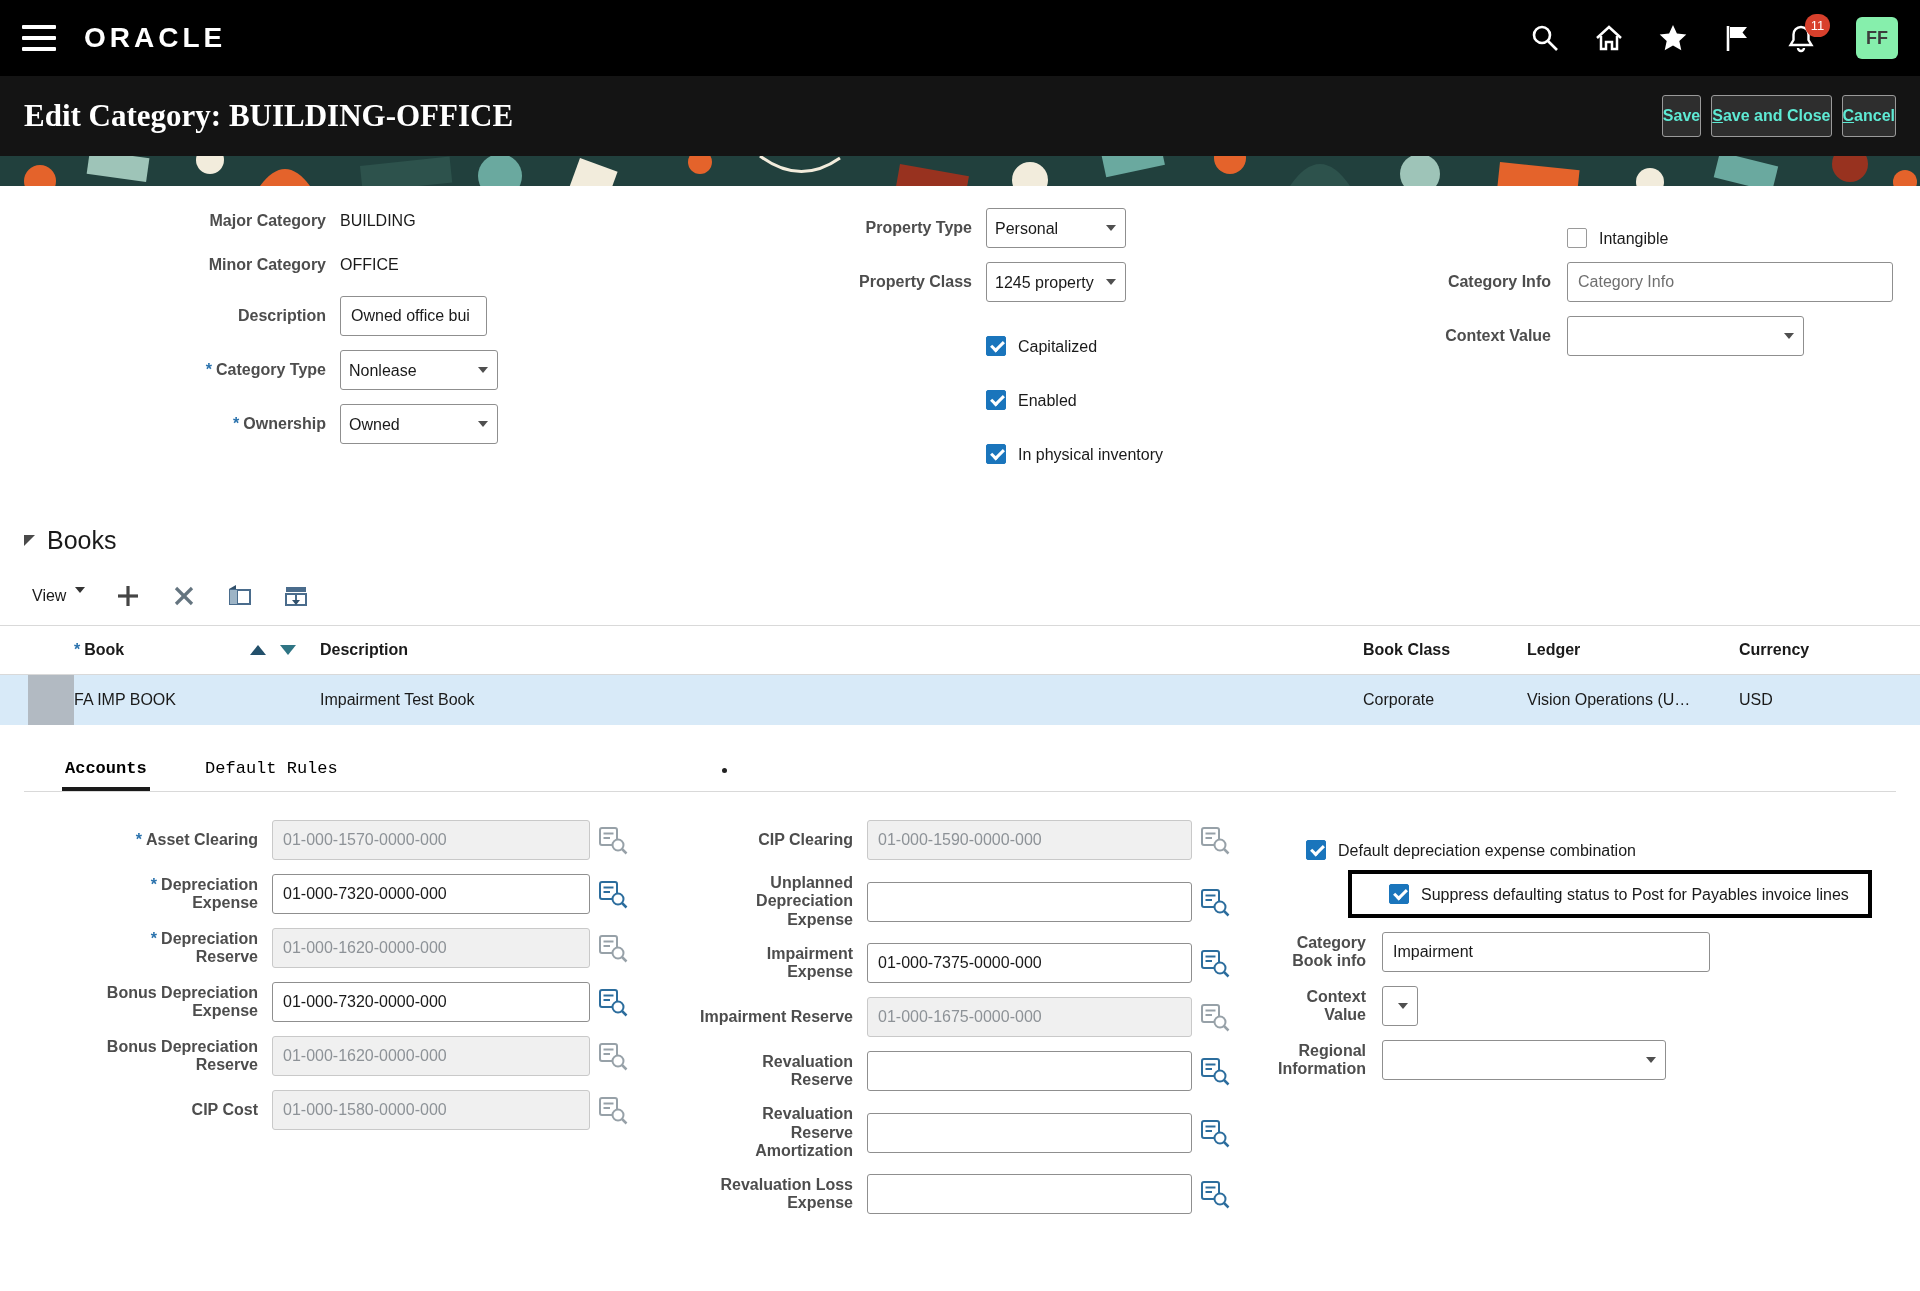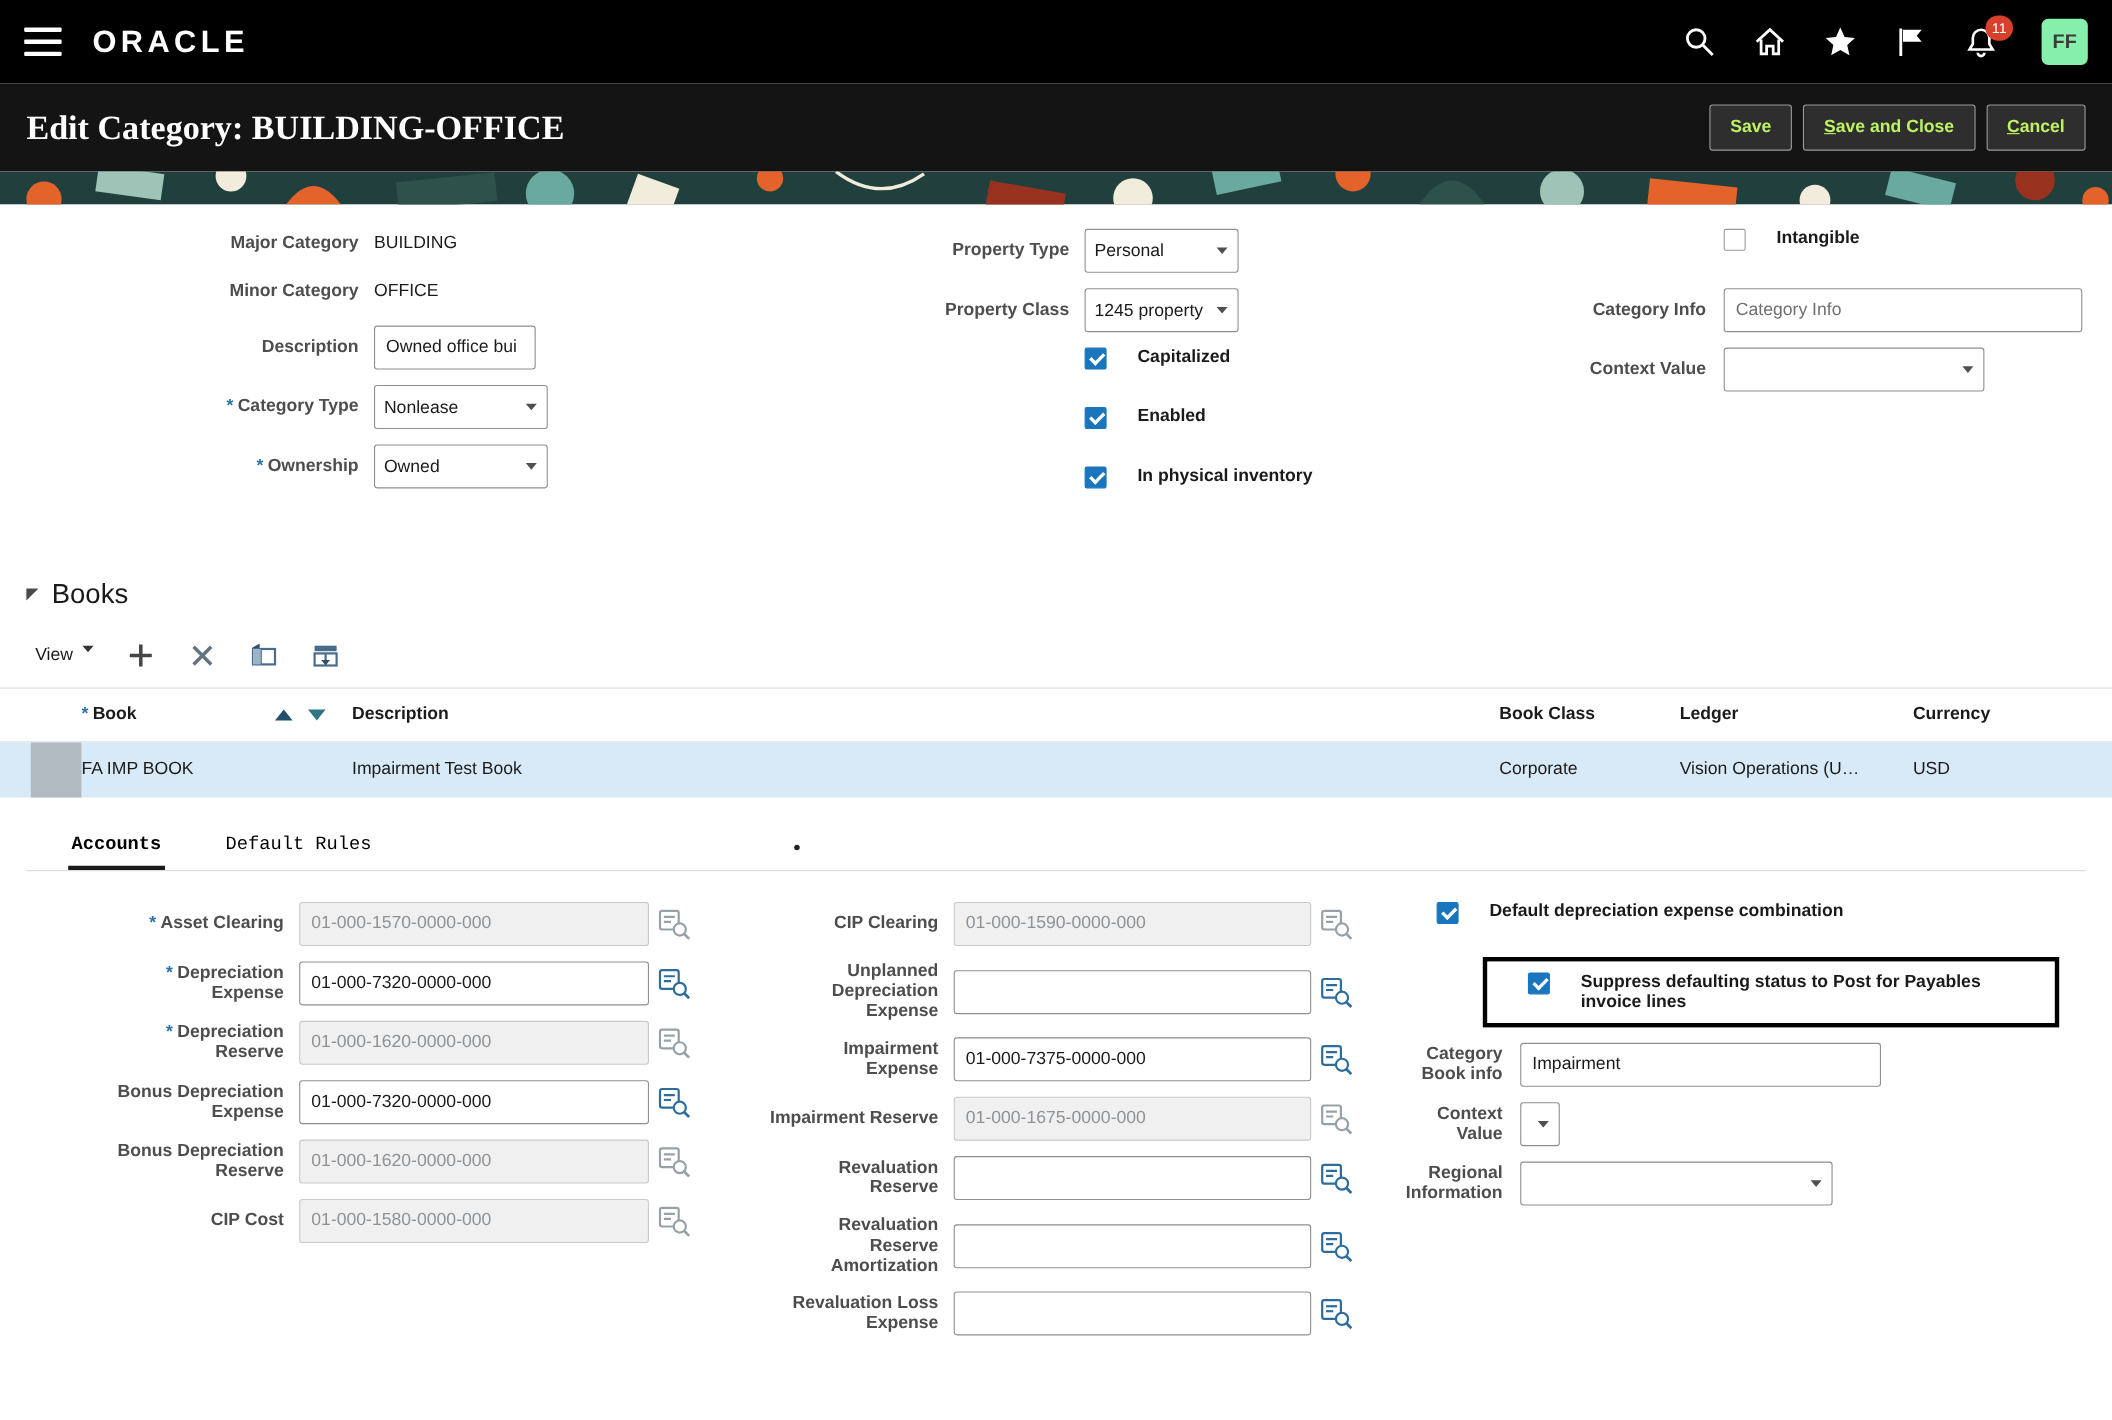--- a/index.html
+++ b/index.html
@@ -21,22 +21,22 @@
   .bell-wrap { position:relative; cursor:pointer; }
   .badge { position:absolute; top:-9px; right:-14px; background:#d8402c; color:#fff; border-radius:12px;
            min-width:25px; height:23px; font-size:13px; display:flex; align-items:center; justify-content:center; padding:0 5px; }
   .avatar { width:42px; height:42px; background:#86efac; color:#3c3c3c; border-radius:6px; display:flex;
             align-items:center; justify-content:center; font-weight:bold; font-size:18px; margin-left:6px; cursor:pointer; }
 
   
   .titlebar { height:80px; background:#141414; display:flex; align-items:center; padding:0 24px; }
   .page-title { color:#fff; font-family:"Liberation Serif", serif; font-size:31px; font-weight:bold; flex:1; }
   .actions { display:flex; gap:10px; }
-  .btn { background:#2e2e2e; color:#bef264; border:1px solid #9a9a9a; border-radius:3px; font:inherit;
-         padding:0 18px; height:42px; cursor:pointer; }
+  .btn { background:#2e2e2e; color:#5eead4; border:1px solid #9a9a9a; border-radius:3px; font:inherit;
+         padding:0 0; height:42px; cursor:pointer; }
   .btn span { display:block; font-size:16px; font-weight:bold; }
   .btn.ak span::first-letter { text-decoration:underline; }
 
   .banner { display:block; width:1920px; height:30px; }
 
   
   .content { padding:22px 24px 0; }
   .frow { display:flex; align-items:center; margin-bottom:14px; min-height:40px; }
   .frow.text { min-height:26px; margin-bottom:18px; }
   .flabel { font-weight:bold; color:#4d4d4d; text-align:right; padding-right:14px; line-height:1.15; flex:none; }
@@ -58,21 +58,21 @@
   .w147{width:147px;} .w158{width:158px;} .w140{width:140px;} .w237{width:237px;} .w326{width:326px;}
   .w318{width:318px;} .w325{width:325px;} .w328{width:328px;} .w36{width:36px;} .w284{width:284px;}
 
   .sel { position:relative; display:inline-block; }
   .sel select { appearance:none; -webkit-appearance:none; height:40px; border:1px solid #8f8f8f; border-radius:3px;
                 background:#fff; font:inherit; padding:0 26px 0 8px; color:#1a1a1a; cursor:pointer; }
   .sel select.w36 { padding:0; }
   .sel::after { content:""; position:absolute; right:10px; top:17px; border-left:5px solid transparent;
                 border-right:5px solid transparent; border-top:6px solid #4f4f4f; pointer-events:none; }
 
-  .cbrow { display:flex; align-items:flex-start; gap:28px;font-weight:bold; }
+  .cbrow { display:flex; align-items:flex-end; gap:12px; }
   .cb { width:20px; height:20px; border:1px solid #9a9a9a; border-radius:2px; background:#fff; position:relative;
         flex:none; cursor:pointer; }
   .cb.checked { background:#1a75bc; border-color:#1a75bc; }
   .cb.checked::after { content:""; position:absolute; left:4px; top:4px; width:10px; height:5px;
         border-left:3px solid #fff; border-bottom:3px solid #fff; transform:rotate(-45deg); }
   .cblabel { color:#1a1a1a; }
 
   
   .books-head { display:flex; align-items:center; gap:12px; margin-top:48px; font-size:25px; color:#1a1a1a; }
   .disc { width:0; height:0; border-top:11px solid #4a4a4a; border-right:11px solid transparent; cursor:pointer; }

